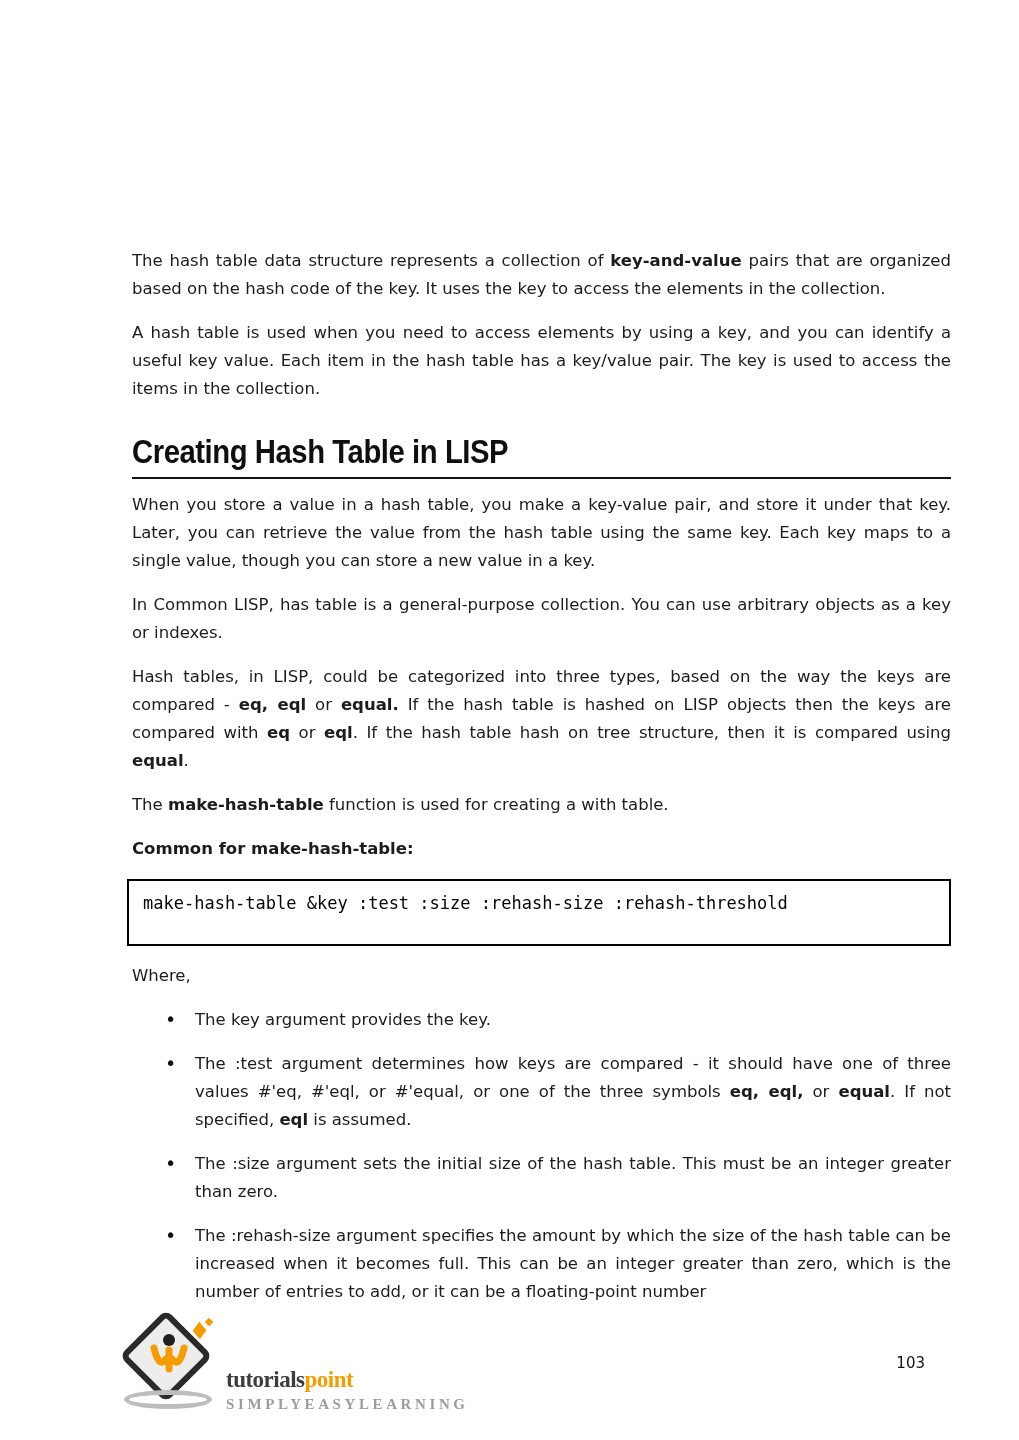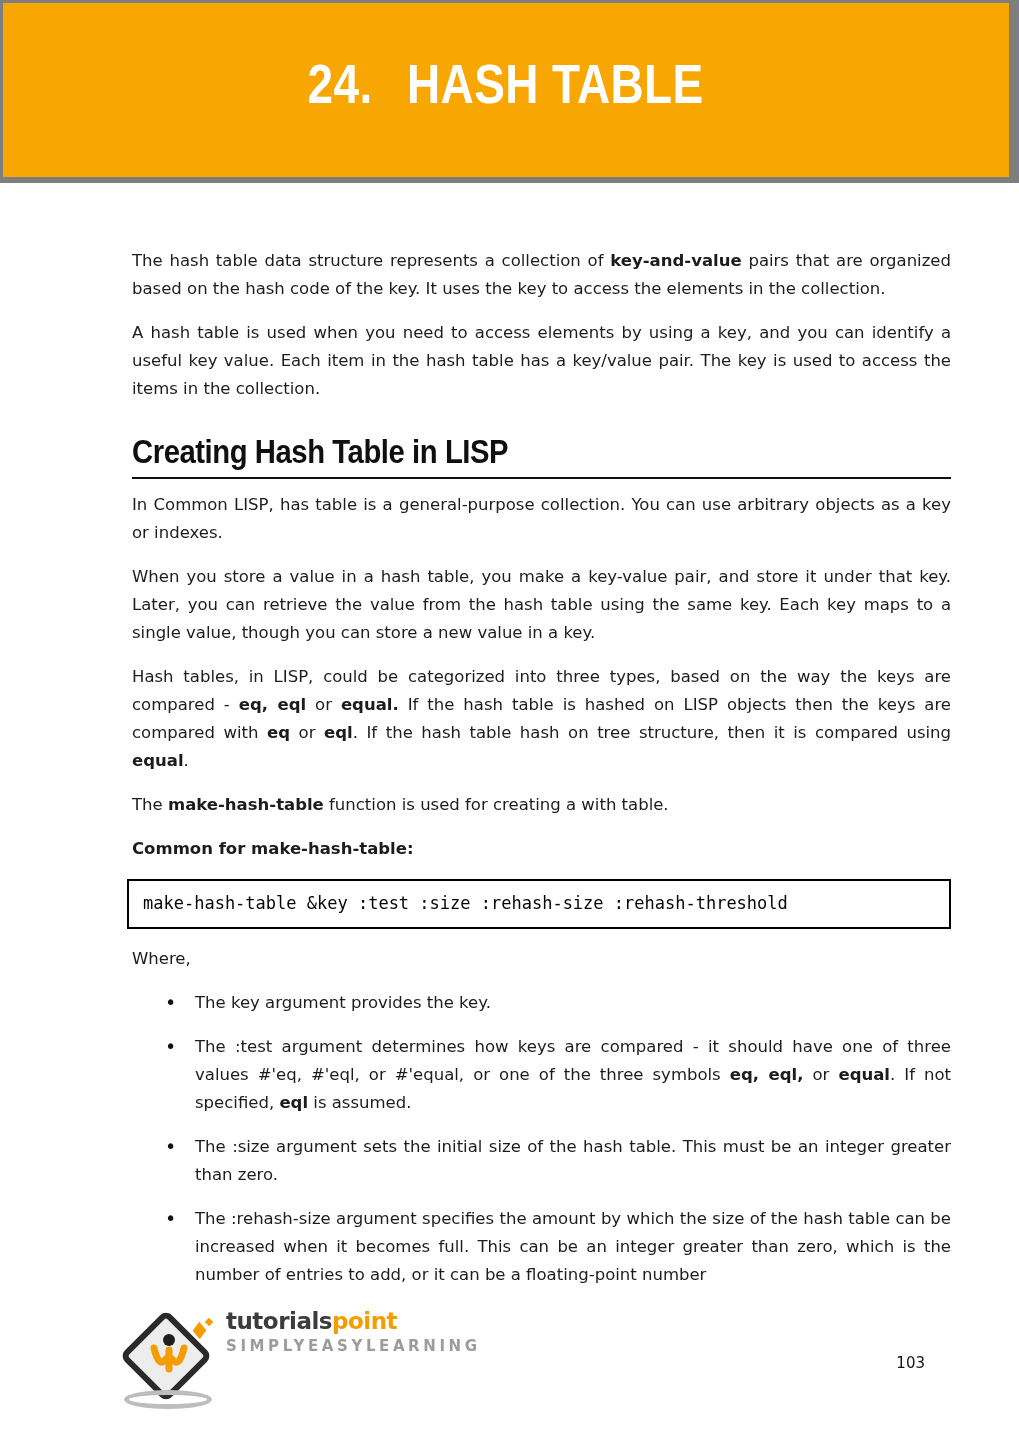--- a/index.html
+++ b/index.html
@@ -73,21 +73,21 @@
     transform-origin: left center;
     letter-spacing: -0.5px;
     white-space: nowrap;
   }
 
   .code-box {
     box-sizing: border-box;
     margin: 10px 0 16px -5px;
     width: 824px;
     border: 2px solid #000000;
-    padding: 9px 10px 9px 14px;
+    padding: 9px 10px 26px 14px;
     text-align: left;
   }
   .code-box code {
     font-family: "DejaVu Sans Mono", monospace;
     font-size: 17px;
     line-height: 24px;
     color: #050505;
     white-space: pre;
   }
 
@@ -112,21 +112,22 @@
     top: 1318px;
     left: 0;
     width: 1019px;
     height: 112px;
   }
   .logo {
     position: absolute;
     left: 122px;
     top: 0;
     display: flex;
-    align-items: flex-start;
+    align-items: flex-end;
+    font-family: Liberation Serif, serif;
   }
   .logo-mark { position: relative; width: 104px; height: 95px; }
   .diamond {
     position: absolute;
     box-sizing: border-box;
     left: 11px; top: 5px;
     width: 66px; height: 66px;
     background: #ededed;
     border: 6px solid #2a2a2a;
     border-radius: 8px;
@@ -179,38 +180,32 @@
     top: 36px;
     font-size: 15px;
     color: #141414;
   }
 </style>
 </head>
 <body>
 
 <div class="page">
 
-  <header class="banner">
-    <div class="banner-title">
-      <span class="chapter-number">24.</span>
-      <span class="chapter-name">HASH TABLE</span>
-    </div>
-  </header>
 
   <main class="content">
 
     <p class="para"><span>The hash table data structure represents a collection of </span><span class="b">key-and-value</span><span> pairs that are organized based on the hash code of the key. It uses the key to access the elements in the collection.</span></p>
     <p class="para"><span>A hash table is used when you need to access elements by using a key, and you can identify a useful key value. Each item in the hash table has a key/value pair. The key is used to access the items in the collection.</span></p>
 
     <h2 class="section-heading">
       <span class="cond">Creating Hash Table in LISP</span>
     </h2>
 
+    <p class="para"><span>When you store a value in a hash table, you make a key-value pair, and store it under that key. Later, you can retrieve the value from the hash table using the same key. Each key maps to a single value, though you can store a new value in a key.</span></p>
     <p class="para"><span>In Common LISP, has table is a general-purpose collection. You can use arbitrary objects as a key or indexes.</span></p>
-    <p class="para"><span>When you store a value in a hash table, you make a key-value pair, and store it under that key. Later, you can retrieve the value from the hash table using the same key. Each key maps to a single value, though you can store a new value in a key.</span></p>
     <p class="para"><span>Hash tables, in LISP, could be categorized into three types, based on the way the keys are compared - </span><span class="b">eq, eql</span><span> or </span><span class="b">equal.</span><span> If the hash table is hashed on LISP objects then the keys are compared with </span><span class="b">eq</span><span> or </span><span class="b">eql</span><span>. If the hash table hash on tree structure, then it is compared using </span><span class="b">equal</span><span>.</span></p>
     <p class="para"><span>The </span><span class="b">make-hash-table</span><span> function is used for creating a with table.</span></p>
 
     <p class="para bold">Common for make-hash-table:</p>
 
     <div class="code-box">
       <code>make-hash-table &amp;key :test :size :rehash-size :rehash-threshold</code>
     </div>
 
     <p class="para">Where,</p>

